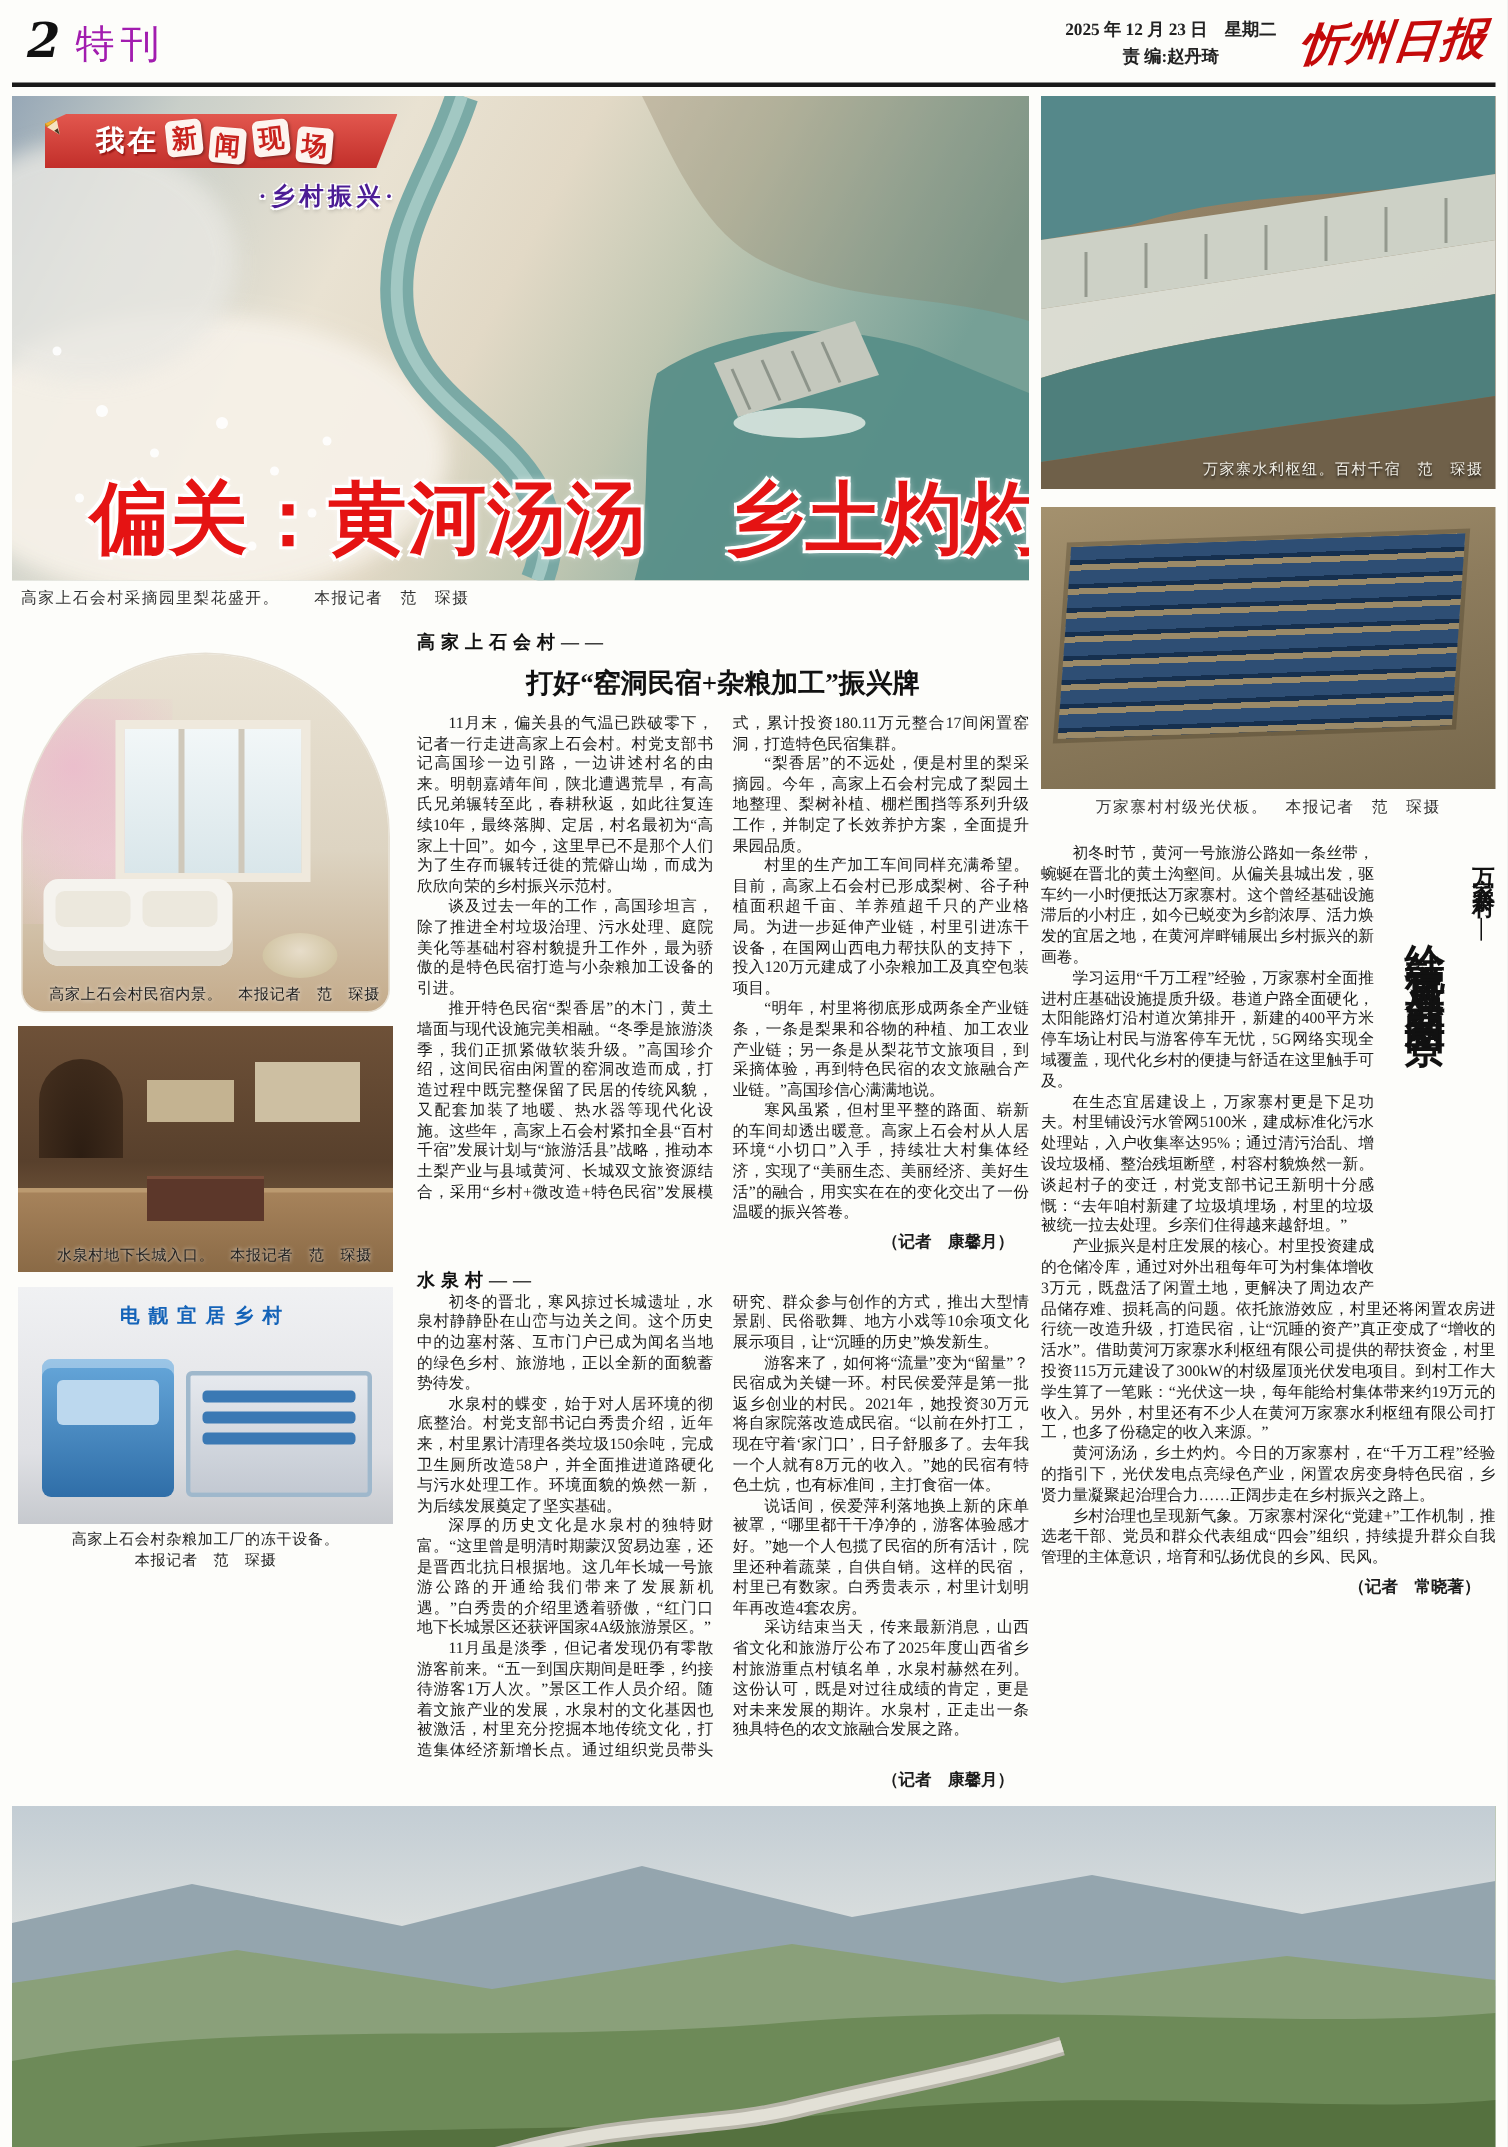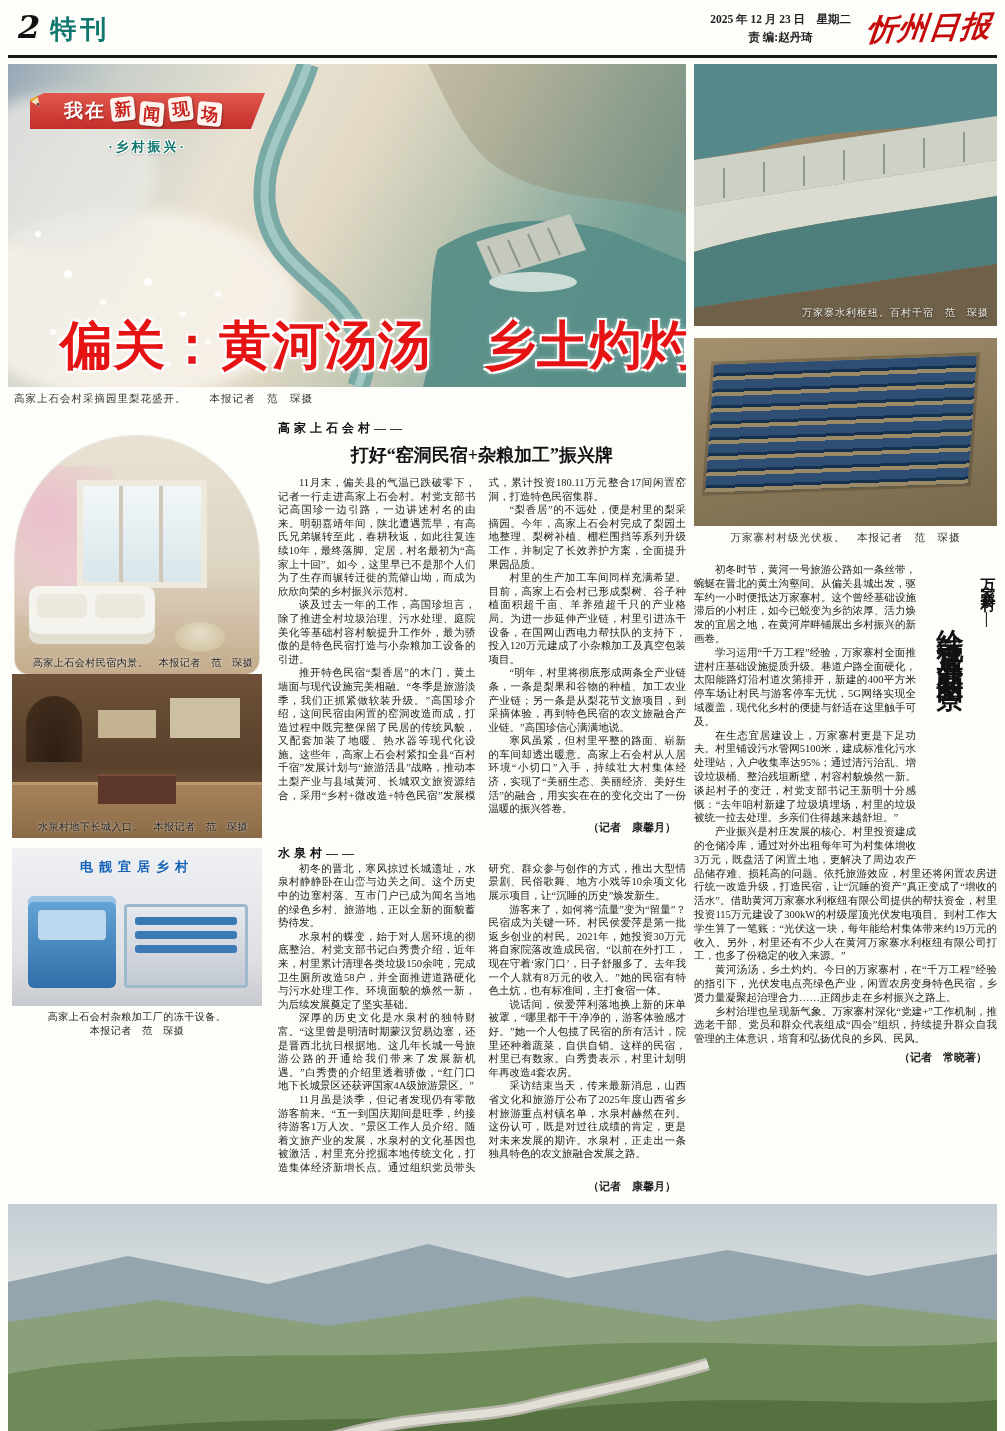--- a/index.html
+++ b/index.html
@@ -1,57 +1,57 @@
 <!DOCTYPE html>
 <html><head>
 <meta charset="utf-8">
 <style>
   html,body{margin:0;padding:0;background:#e9e9e9;}
   .page{width:1005px;min-height:1431px;margin:0 auto;background:#fdfdfa;font-family:"Liberation Serif",serif;color:#1c1c1c;overflow:hidden;}
   
   .hdr{display:flex;align-items:flex-start;justify-content:space-between;padding:8px 14px 4px 18px;}
   .hdr-left{display:flex;align-items:baseline;gap:10px;}
   .page-num{font-size:32px;font-weight:bold;font-style:italic;color:#111;font-family:"DejaVu Serif",serif;}
-  .section-name{font-size:26px;font-weight:bold;color:#0f766e;letter-spacing:4px;font-family:"Liberation Sans",sans-serif;}
+  .section-name{font-size:26px;font-weight:normal;color:#a21caf;letter-spacing:4px;font-family:"Liberation Sans",sans-serif;}
   .hdr-right{display:flex;align-items:center;gap:16px;}
   .hdr-date{display:flex;flex-direction:column;align-items:center;gap:3px;}
   .hdr-date div{font-size:11.5px;font-weight:bold;color:#222;}
   .masthead{font-size:30px;font-weight:bold;font-style:italic;color:#c40a0a;transform:skewX(-8deg) rotate(-2deg);letter-spacing:1px;font-family:"Liberation Serif",serif;}
   .hdr-rule{height:3px;background:#191919;margin:2px 8px 0 8px;}
   
   .content{display:flex;padding:6px 8px 0 8px;gap:8px;}
   .col-left{width:678px;flex:none;}
   .col-right{width:303px;flex:none;}
   
   .main-photo{position:relative;width:678px;height:323px;overflow:hidden;background:#cfd3c9;}
   .main-photo svg{display:block;}
-  .badge{position:absolute;left:22px;top:29px;width:235px;}
+  .badge{position:absolute;left:22px;top:12px;width:235px;}
   .badge-ribbon{position:relative;background:linear-gradient(180deg,#e2574e,#c22f2a);padding:5px 18px 5px 34px;clip-path:polygon(0 18%,6% 0,100% 0,94% 100%,0 100%);display:flex;align-items:center;gap:5px;box-shadow:0 2px 4px rgba(0,0,0,.35);}
   .badge-wozai{color:#fff;font-size:19px;font-weight:bold;letter-spacing:2px;text-shadow:1px 1px 1px rgba(120,0,0,.6);}
   .tile{width:24px;height:24px;background:#fdf4ef;border-radius:4px;color:#c8221d;font-weight:bold;font-size:17px;display:flex;align-items:center;justify-content:center;box-shadow:1px 1px 2px rgba(0,0,0,.35);}
   .tile:nth-child(odd){transform:rotate(-6deg) translateY(-2px);}
   .tile:nth-child(even){transform:rotate(5deg) translateY(3px);}
   .pencil{position:absolute;left:-14px;top:-12px;transform:rotate(-35deg);}
-  .badge-line2{margin-top:9px;text-align:center;font-size:13px;font-weight:bold;color:#0f766e;letter-spacing:3px;text-shadow:-1px -1px 0 #fff,1px -1px 0 #fff,-1px 1px 0 #fff,1px 1px 0 #fff,0 2px 3px rgba(0,0,0,.25);}
+  .badge-line2{margin-top:9px;text-align:right;font-size:16px;font-weight:bold;color:#4c1d95;letter-spacing:3px;text-shadow:-1px -1px 0 #fff,1px -1px 0 #fff,-1px 1px 0 #fff,1px 1px 0 #fff,0 2px 3px rgba(0,0,0,.25);}
   .headline{position:absolute;left:52px;bottom:6px;font-size:52px;font-weight:bold;letter-spacing:1px;color:#e51313;font-family:"Liberation Sans",sans-serif;white-space:nowrap;
     text-shadow:-2px -2px 0 #fff,2px -2px 0 #fff,-2px 2px 0 #fff,2px 2px 0 #fff,0 0 6px #fff;}
   .main-caption{font-size:10.5px;color:#333;padding:5px 2px 4px 6px;letter-spacing:1px;}
   
   .left-row{display:flex;margin-top:2px;}
   .photo-strip{width:258px;flex:none;display:flex;flex-direction:column;align-items:center;}
   .arch-photo{position:relative;width:244px;height:238px;margin-top:24px;border-radius:122px 122px 14px 14px;overflow:hidden;background:linear-gradient(180deg,#e9e2d3 0%,#ddd4c2 55%,#c4ab8b 100%);box-shadow:0 0 0 1px #e6e0d4;}
   .arch-window{position:absolute;left:62px;top:44px;width:118px;height:96px;background:linear-gradient(180deg,#f2f7f8,#d9e6ea);border:6px solid #efe9dd;}
   .arch-window i{position:absolute;top:0;bottom:0;width:4px;background:#cfc8ba;}
   .sofa{position:absolute;left:14px;bottom:30px;width:126px;height:58px;background:#f5f3ee;border-radius:10px;box-shadow:inset 0 -10px 0 #e3ded2;}
   .sofa:before{content:"";position:absolute;left:8px;top:8px;width:50px;height:24px;background:#ece8dd;border-radius:6px;}
   .sofa:after{content:"";position:absolute;right:10px;top:8px;width:50px;height:24px;background:#ece8dd;border-radius:6px;}
   .round-table{position:absolute;right:34px;bottom:22px;width:50px;height:30px;background:radial-gradient(ellipse at 50% 40%,#e7ddca,#c9b globalization94);background:radial-gradient(ellipse at 50% 40%,#e7ddca,#c9bb94);border-radius:50%;}
   .blossom{position:absolute;left:-10px;top:30px;width:110px;height:150px;background:radial-gradient(circle at 40% 30%,rgba(236,186,204,.85),rgba(236,186,204,0) 70%),radial-gradient(circle at 60% 70%,rgba(243,205,218,.7),rgba(243,205,218,0) 70%);}
   .photo-cap-on{position:absolute;left:12px;right:0;bottom:4px;text-align:center;font-size:10px;color:#222;letter-spacing:.5px;text-shadow:0 0 3px rgba(255,255,255,.9);}
-  .kang-photo{position:relative;width:250px;height:164px;overflow:hidden;background:linear-gradient(180deg,#6e5138 0%,#58402c 55%,#8c6e4c 100%);}
+  .kang-photo{position:relative;width:250px;height:164px;margin-top:10px;overflow:hidden;background:linear-gradient(180deg,#6e5138 0%,#58402c 55%,#8c6e4c 100%);}
   .kang-plat{position:absolute;left:0;right:0;bottom:0;height:56px;background:linear-gradient(180deg,#a8845c,#8a6a46);box-shadow:inset 0 3px 0 #bb9a70;}
   .kang-table{position:absolute;left:86px;bottom:34px;width:78px;height:30px;background:#5c372a;box-shadow:inset 0 2px 0 #7a4d3a;}
   .kang-niche{position:absolute;left:14px;top:22px;width:56px;height:66px;background:radial-gradient(ellipse at 50% 100%,#2c1d12,#45301f);border-radius:28px 28px 0 0;}
   .kang-art{position:absolute;right:22px;top:24px;width:70px;height:40px;background:#cdbfa2;box-shadow:-78px 6px 0 -6px #c4b391;}
   .mach-photo{position:relative;width:250px;height:158px;margin-top:10px;overflow:hidden;background:linear-gradient(180deg,#f0f1f3 0%,#dfe0e4 70%,#c6c9ce 100%);}
   .wall-text{position:absolute;top:10px;left:0;right:0;text-align:center;font-size:13px;font-weight:bold;color:#1463b8;letter-spacing:6px;}
   .mach-a{position:absolute;left:16px;bottom:18px;width:88px;height:92px;background:linear-gradient(180deg,#66a7da,#2f6ea8);border-radius:6px;box-shadow:inset 0 6px 0 rgba(255,255,255,.35);}
   .mach-a:before{content:"";position:absolute;left:10px;top:14px;width:68px;height:30px;background:#bcd8ee;border-radius:4px;}
   .mach-b{position:absolute;right:14px;bottom:18px;width:118px;height:78px;background:linear-gradient(180deg,#e6e9ee,#c3c9d2);border:3px solid #9fb8cc;border-radius:4px;}
   .mach-b:before{content:"";position:absolute;left:8px;top:10px;right:8px;height:8px;background:#3b79b4;border-radius:3px;box-shadow:0 14px 0 #3b79b4,0 28px 0 #3b79b4;}

